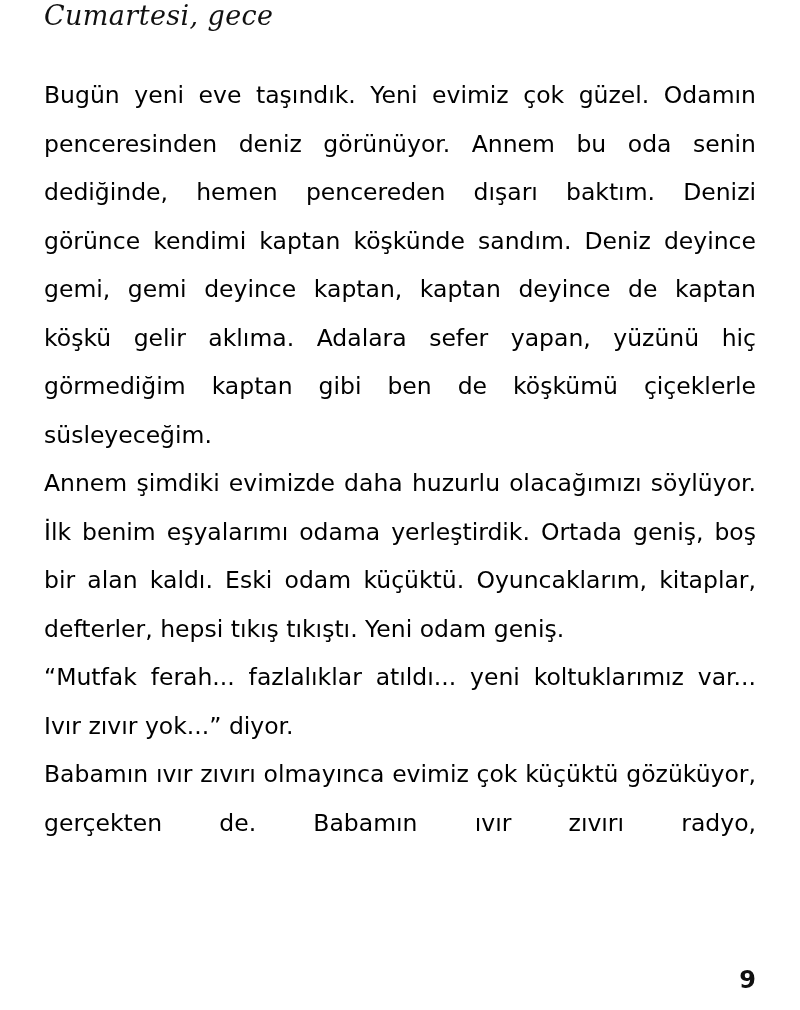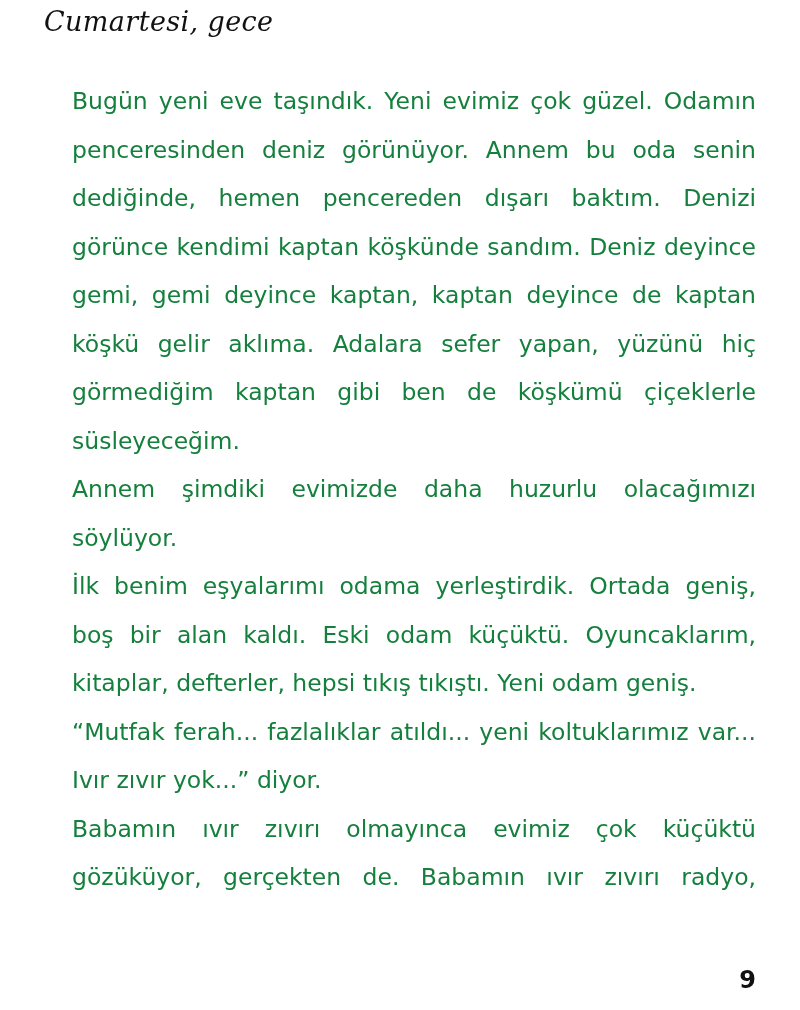--- a/index.html
+++ b/index.html
@@ -23,33 +23,31 @@
     height: 1010px;
     box-sizing: border-box;
     padding: 0 44px 0 44px;
   }
   .heading {
     font-family: "DejaVu Serif", serif;
     font-style: italic;
     font-size: 27px;
     letter-spacing: 0.4px;
     margin: 0;
-    padding-top: 6px;
     color: #111;
     font-weight: 400;
   }
   .body-text {
     margin-top: 40px;
     font-family: "DejaVu Sans", sans-serif;
     font-size: 23.5px;
     line-height: 48.5px;
-    color: #15803d;
+    color: #000000;
     text-align: justify;
     text-justify: inter-word;
-    margin-left: 28px;
   }
   .body-text p {
     margin: 0;
     text-indent: 0;
   }
   .p-indent {
     text-indent: 46px;
   }
   
   .just-all {

